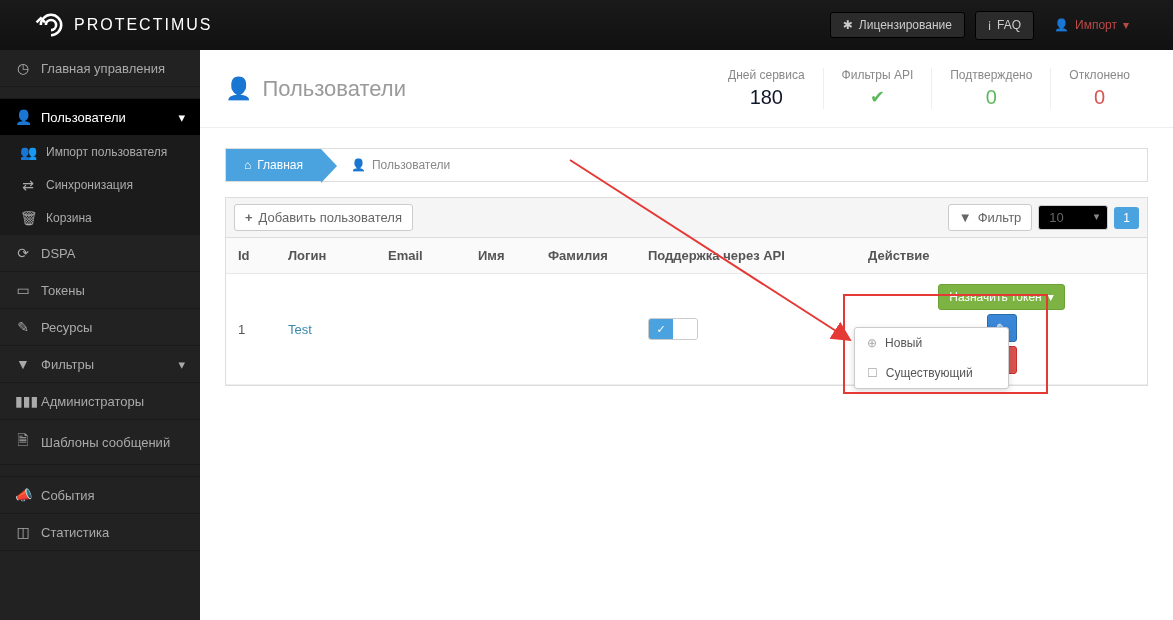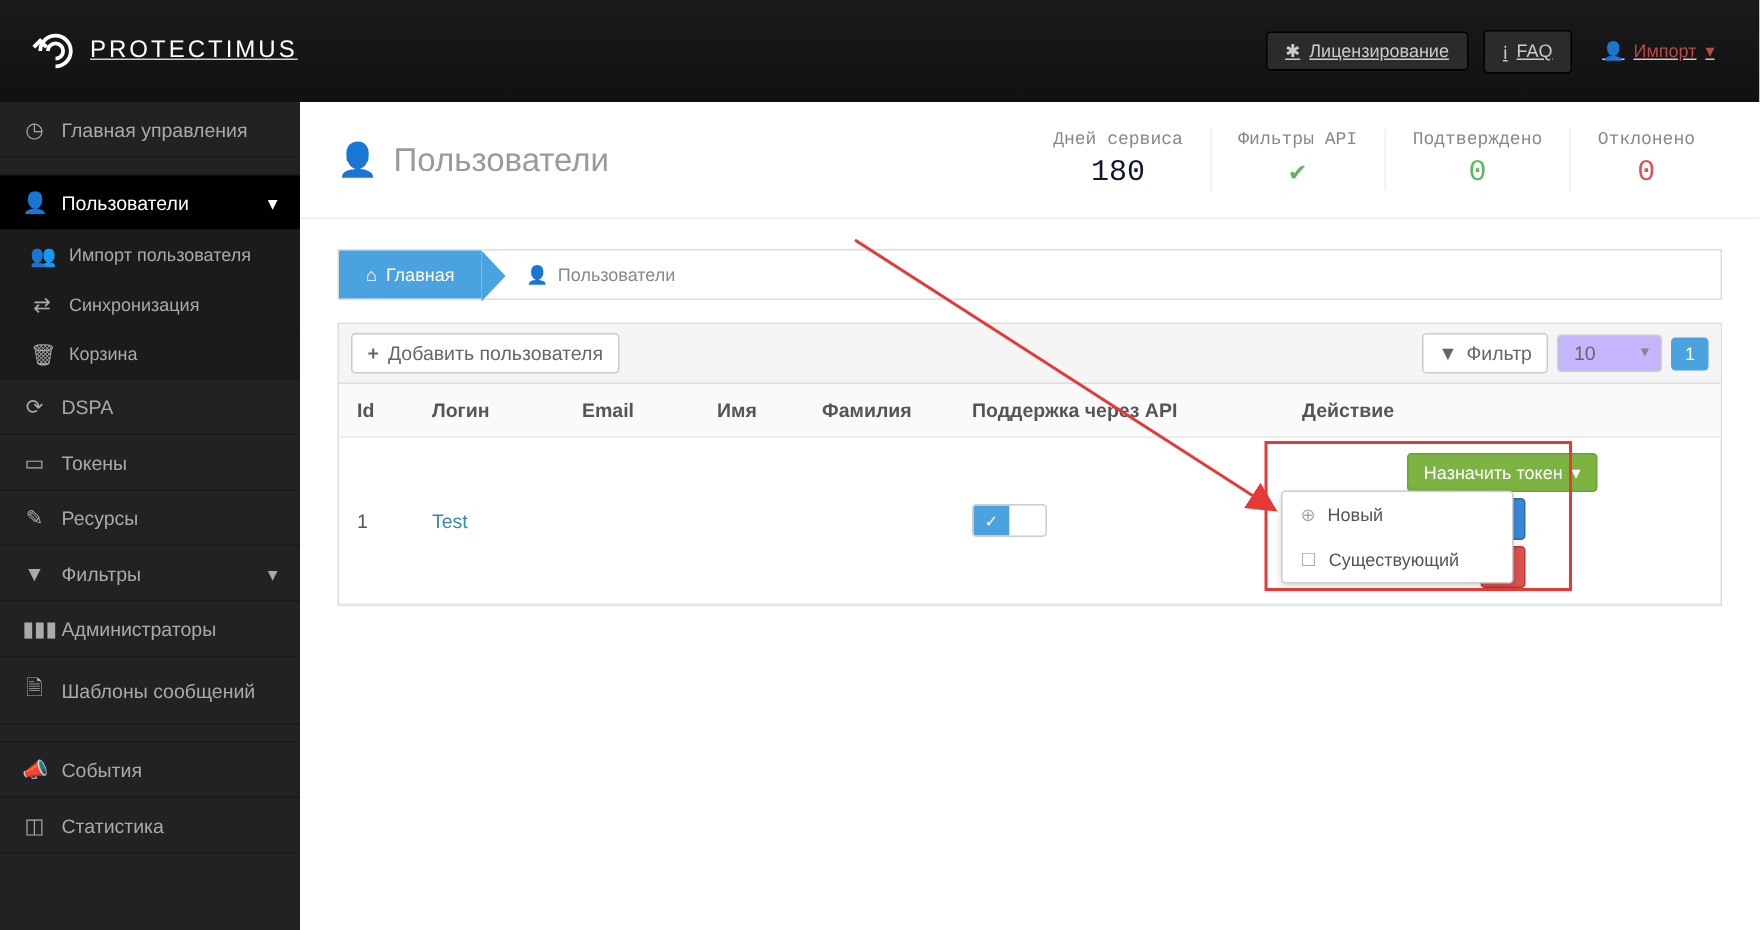--- a/index.html
+++ b/index.html
@@ -1,51 +1,51 @@
 <!DOCTYPE html>
 <html><head>
 <meta charset="utf-8">
 <style>
 * { box-sizing: border-box; margin: 0; padding: 0; }
 body { font-family: -apple-system, BlinkMacSystemFont, "Segoe UI", Arial, sans-serif; font-size: 13px; color: #555; background: #fff; width: 1173px; height: 620px; overflow: hidden; position: relative; }
-.topbar { height: 68px; background: linear-gradient(#1a1a1a,#111); display: flex; align-items: center; padding: 0 20px; color: #ccc; text-decoration: underline; }
+.topbar { height: 50px; background: linear-gradient(#1a1a1a,#111); display: flex; align-items: center; padding: 0 34px; color: #ccc; }
 .logo { display: flex; align-items: center; gap: 6px; color: #fff; font-size: 16px; letter-spacing: 2px; font-weight: 300; }
 .logo svg { width: 34px; height: 34px; }
 .top-right { margin-left: auto; display: flex; gap: 10px; align-items: center; }
 .top-btn { background: #2b2b2b; border: 1px solid #000; color: #ccc; padding: 5px 12px; border-radius: 3px; font-size: 12px; display: flex; align-items: center; gap: 6px; cursor: pointer; }
 .top-user { color: #b94a48; display: flex; align-items: center; gap: 6px; padding: 5px 10px; cursor: pointer; font-size: 12px; }
 .layout { display: flex; height: calc(100% - 50px); }
 .sidebar { width: 200px; background: #222; color: #aaa; display: flex; flex-direction: column; font-size: 13px; }
 .side-item { display: flex; align-items: center; gap: 10px; padding: 10px 15px; cursor: pointer; border-bottom: 1px solid #1a1a1a; color: #aaa; }
 .side-item.active { background: #000; color: #fff; }
 .side-item .ico { width: 16px; text-align: center; font-size: 14px; }
 .side-sub { background: #1b1b1b; }
 .side-sub .side-item { padding: 8px 15px 8px 20px; font-size: 12px; }
 .side-gap { height: 12px; border-bottom: 1px solid #1a1a1a; }
 .content { flex: 1; background: #fff; overflow: hidden; }
 .page-head { display: flex; align-items: center; padding: 18px 25px; border-bottom: 1px solid #eee; }
 .page-title { color: #9a9a9a; font-size: 22px; font-weight: 400; display: flex; align-items: center; gap: 10px; }
 .stats { margin-left: auto; display: flex; }
-.stat { text-align: center; padding: 0 18px; border-left: 1px solid #eee; font-family: Liberation Mono, monospace; }
+.stat { text-align: center; padding: 0 18px; border-left: 1px solid #eee; }
 .stat:first-child { border-left: none; }
 .stat-label { color: #888; font-size: 12px; margin-bottom: 4px; white-space: nowrap; }
 .stat-val { font-size: 20px; }
 .val-blue { color: #0f172a; }
 .val-green { color: #5cb85c; }
 .val-red { color: #d9534f; }
 .check-green { color: #5cb85c; font-size: 18px; }
 .breadcrumb { margin: 20px 25px 15px; border: 1px solid #ddd; background: #fff; display: flex; align-items: center; font-size: 12px; position: relative; height: 34px; }
 .bc-home { background: #4aa3df; color: #fff; padding: 0 18px; height: 100%; display: flex; align-items: center; gap: 6px; position: relative; }
 .bc-home::after { content:""; position:absolute; right:-16px; top:0; border-top:17px solid transparent; border-bottom:17px solid transparent; border-left:16px solid #4aa3df; }
 .bc-item { padding: 0 15px 0 30px; color: #888; display: flex; align-items: center; gap: 6px; height: 100%; }
 .panel { margin: 0 25px; border: 1px solid #ddd; background: #fff; }
 .panel-toolbar { background: #f5f5f5; border-bottom: 1px solid #ddd; display: flex; align-items: center; padding: 6px 8px; }
 .btn { border: 1px solid #ccc; background: #fff; padding: 5px 10px; border-radius: 3px; font-size: 13px; cursor: pointer; display: inline-flex; align-items: center; gap: 6px; color: #666; }
 .spacer { flex: 1; }
-.select-sz { border: 1px solid #ccc; background: #c4b5fd; padding: 4px 24px 4px 10px; border-radius: 3px; position: relative; min-width: 70px; color: #666; }
+.select-sz { border: 1px solid #ccc; background: #000000; padding: 4px 24px 4px 10px; border-radius: 3px; position: relative; min-width: 70px; color: #666; }
 .select-sz::after { content:"▾"; position:absolute; right:8px; top:4px; color:#888; font-size:11px; }
 .page-num { background: #4aa3df; color: #fff; padding: 4px 9px; border-radius: 3px; font-size: 12px; margin-left: 6px; }
 table { width: 100%; border-collapse: collapse; }
 th { text-align: left; font-weight: 600; color: #555; padding: 10px 12px; background: #fafafa; border-bottom: 1px solid #e8e8e8; font-size: 13px; }
 td { padding: 10px 12px; border-bottom: 1px solid #eee; vertical-align: middle; font-size: 13px; }
 .link { color: #3a87ad; }
 .switch { width: 50px; height: 22px; background: #eee; border: 1px solid #ccc; border-radius: 3px; display: inline-flex; overflow: hidden; }
 .switch-on { width: 50%; background: #4aa3df; color: #fff; display: flex; align-items: center; justify-content: center; font-size: 11px; }
 .switch-off { width: 50%; background: #fff; }
 .action-group { display: flex; gap: 4px; align-items: center; flex-direction: column; }

